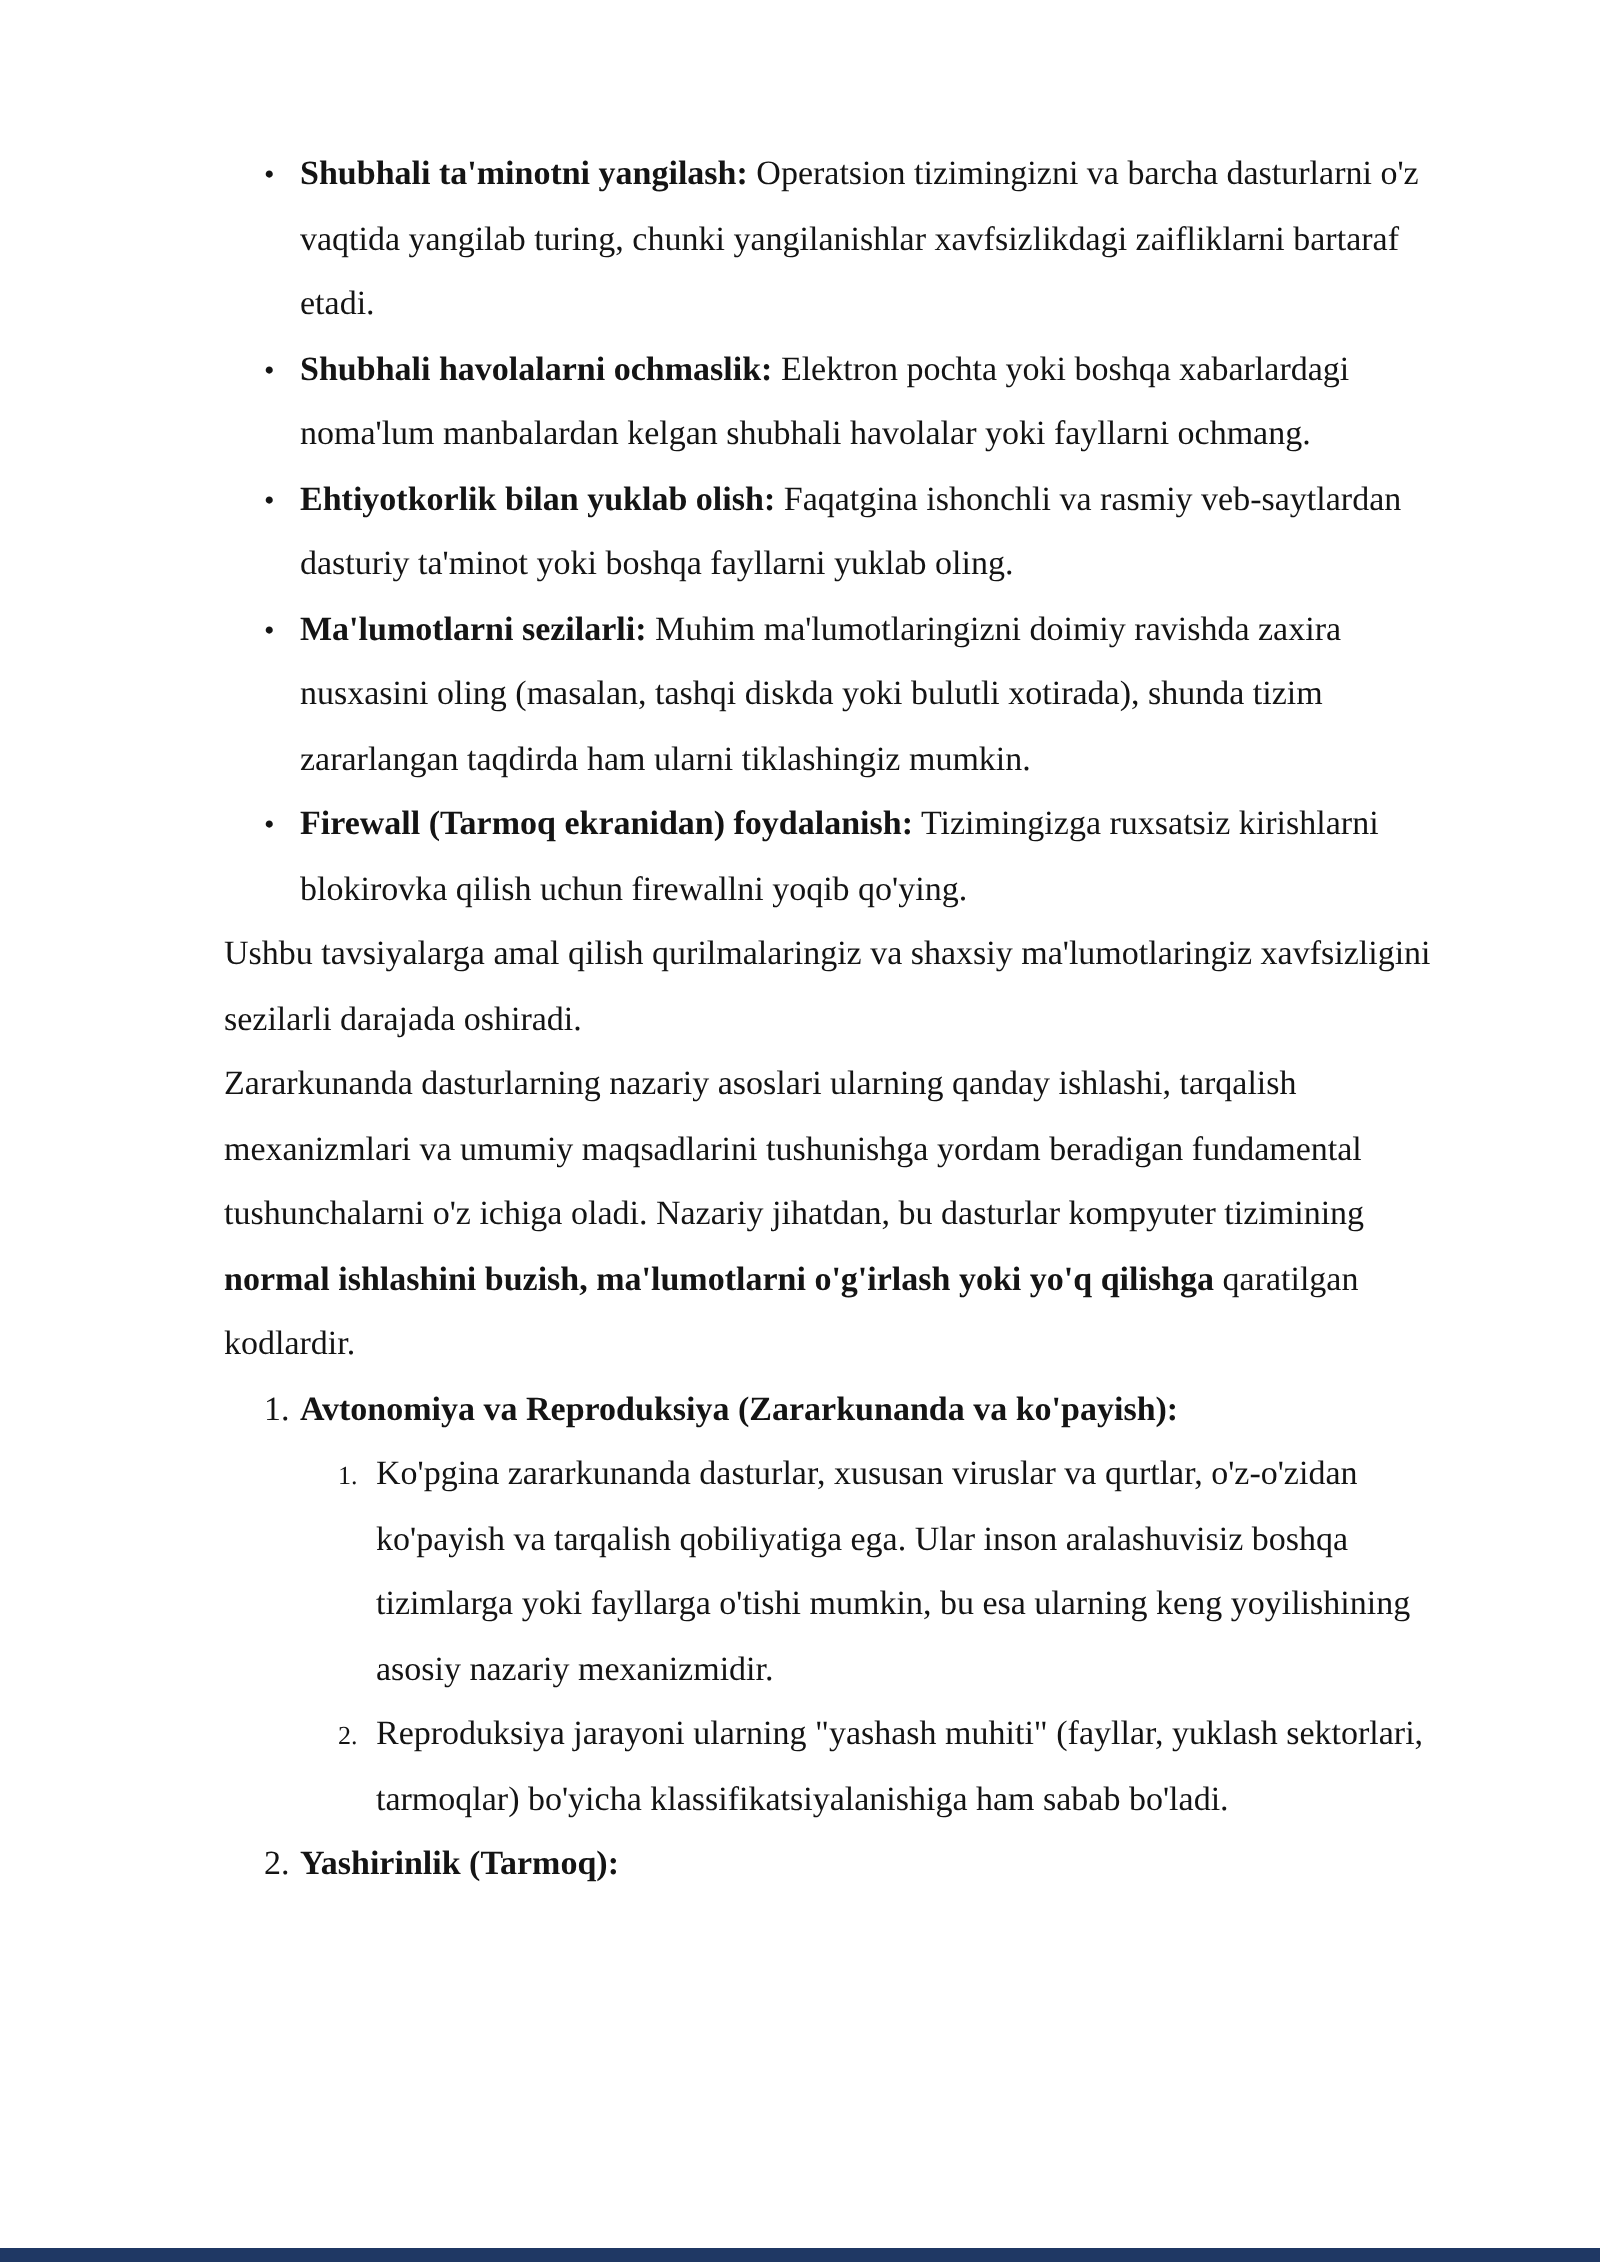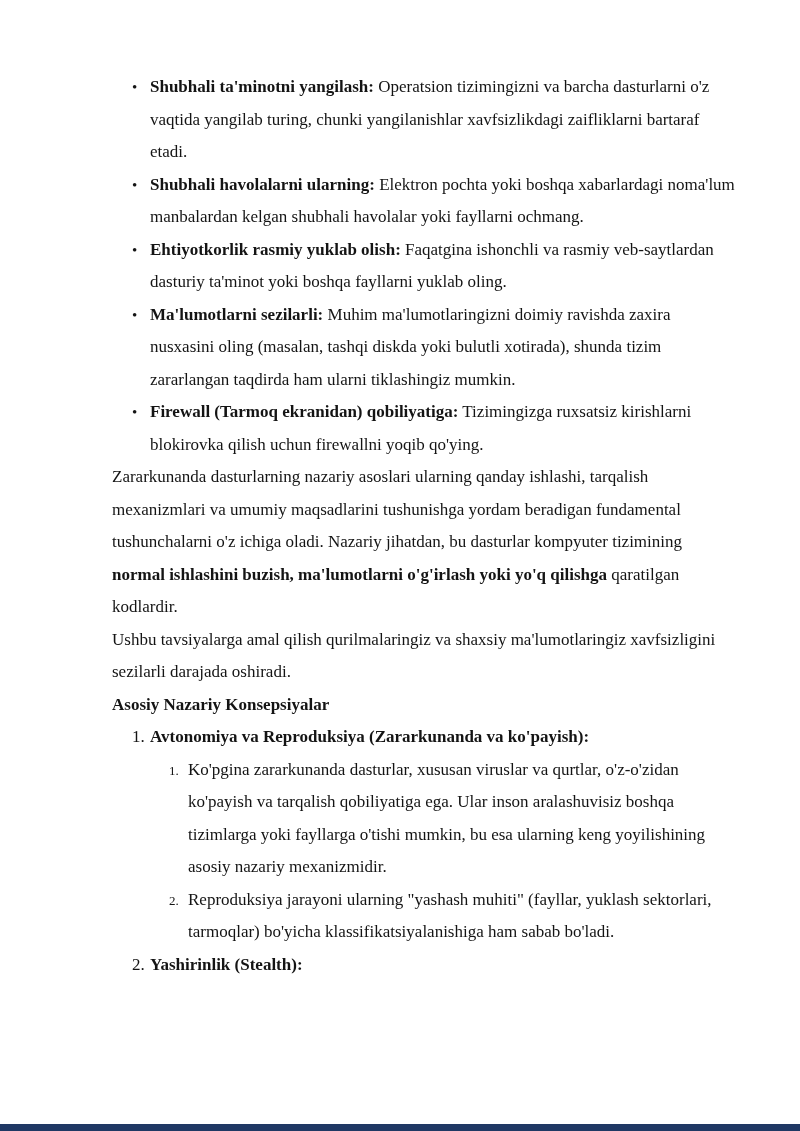--- a/index.html
+++ b/index.html
@@ -69,41 +69,40 @@
 
 <div class="doc">
 
   <ul>
     <li class="li-row">
       <span class="marker-bullet">•</span>
       <span class="li-content"><b>Shubhali ta'minotni yangilash:</b><span> Operatsion tizimingizni va barcha dasturlarni o'z vaqtida yangilab turing, chunki yangilanishlar xavfsizlikdagi zaifliklarni bartaraf etadi.</span></span>
     </li>
     <li class="li-row">
       <span class="marker-bullet">•</span>
-      <span class="li-content"><b>Shubhali havolalarni ularning:</b><span> Elektron pochta yoki boshqa xabarlardagi noma'lum manbalardan kelgan shubhali havolalar yoki fayllarni ochmang.</span></span>
+      <span class="li-content"><b>Shubhali havolalarni ochmaslik:</b><span> Elektron pochta yoki boshqa xabarlardagi noma'lum manbalardan kelgan shubhali havolalar yoki fayllarni ochmang.</span></span>
     </li>
     <li class="li-row">
       <span class="marker-bullet">•</span>
-      <span class="li-content"><b>Ehtiyotkorlik rasmiy yuklab olish:</b><span> Faqatgina ishonchli va rasmiy veb-saytlardan dasturiy ta'minot yoki boshqa fayllarni yuklab oling.</span></span>
+      <span class="li-content"><b>Ehtiyotkorlik bilan yuklab olish:</b><span> Faqatgina ishonchli va rasmiy veb-saytlardan dasturiy ta'minot yoki boshqa fayllarni yuklab oling.</span></span>
     </li>
     <li class="li-row">
       <span class="marker-bullet">•</span>
       <span class="li-content"><b>Ma'lumotlarni sezilarli:</b><span> Muhim ma'lumotlaringizni doimiy ravishda zaxira nusxasini oling (masalan, tashqi diskda yoki bulutli xotirada), shunda tizim zararlangan taqdirda ham ularni tiklashingiz mumkin.</span></span>
     </li>
     <li class="li-row">
       <span class="marker-bullet">•</span>
-      <span class="li-content"><b>Firewall (Tarmoq ekranidan) qobiliyatiga:</b><span> Tizimingizga ruxsatsiz kirishlarni blokirovka qilish uchun firewallni yoqib qo'ying.</span></span>
+      <span class="li-content"><b>Firewall (Tarmoq ekranidan) foydalanish:</b><span> Tizimingizga ruxsatsiz kirishlarni blokirovka qilish uchun firewallni yoqib qo'ying.</span></span>
     </li>
   </ul>
 
+  <p>Ushbu tavsiyalarga amal qilish qurilmalaringiz va shaxsiy ma'lumotlaringiz xavfsizligini sezilarli darajada oshiradi.</p>
+
   <p><span>Zararkunanda dasturlarning nazariy asoslari ularning qanday ishlashi, tarqalish mexanizmlari va umumiy maqsadlarini tushunishga yordam beradigan fundamental tushunchalarni o'z ichiga oladi. Nazariy jihatdan, bu dasturlar kompyuter tizimining </span><b>normal ishlashini buzish, ma'lumotlarni o'g'irlash yoki yo'q qilishga</b><span> qaratilgan kodlardir.</span></p>
 
-  <p>Ushbu tavsiyalarga amal qilish qurilmalaringiz va shaxsiy ma'lumotlaringiz xavfsizligini sezilarli darajada oshiradi.</p>
-
-  <p class="heading-line">Asosiy Nazariy Konsepsiyalar</p>
 
   <ol>
     <li>
       <div class="li-row">
         <span class="marker-top">1.</span>
         <span class="li-content"><b>Avtonomiya va Reproduksiya (Zararkunanda va ko'payish):</b></span>
       </div>
       <ol style="margin-left:38px;">
         <li class="sub-row">
           <span class="marker-sub">1.</span>
@@ -111,20 +110,20 @@
         </li>
         <li class="sub-row">
           <span class="marker-sub">2.</span>
           <span class="li-content">Reproduksiya jarayoni ularning "yashash muhiti" (fayllar, yuklash sektorlari, tarmoqlar) bo'yicha klassifikatsiyalanishiga ham sabab bo'ladi.</span>
         </li>
       </ol>
     </li>
     <li>
       <div class="li-row">
         <span class="marker-top">2.</span>
-        <span class="li-content"><b>Yashirinlik (Stealth):</b></span>
+        <span class="li-content"><b>Yashirinlik (Tarmoq):</b></span>
       </div>
     </li>
   </ol>
 
 </div>
 
 <div class="bottom-bar" style="background: rgb(31, 56, 100);"></div>
 
 </body></html>

